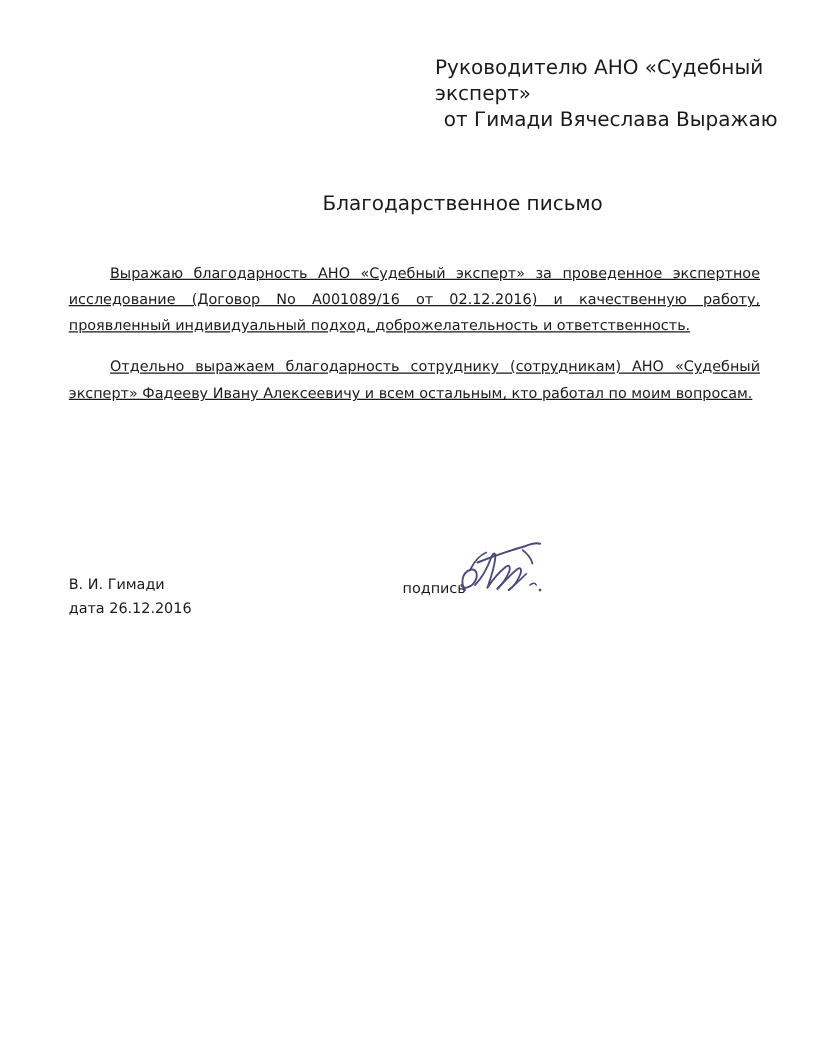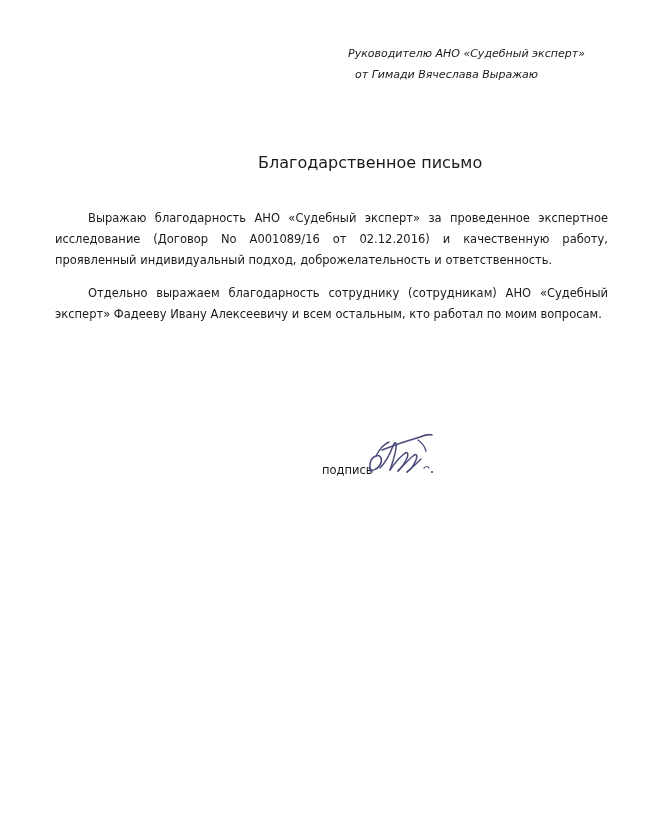--- a/index.html
+++ b/index.html
@@ -21,42 +21,42 @@
     inset: 0;
     background: #ffffff;
   }
 
   
   .addressee {
     position: absolute;
     left: 348px;
     top: 43px;
     width: 280px;
-    font-size: 11px;
+    font-size: 16px;
     line-height: 21px;
-    font-style: italic;
   }
   .addressee-line-1 { display: block; }
   .addressee-line-2 { display: block; padding-left: 7px; }
 
   
   .doc-title {
     position: absolute;
     left: 258px;
     top: 154px;
     font-size: 16px;
     line-height: 18px;
   }
 
   
   .body-text {
     position: absolute;
     left: 55px;
     top: 208px;
     width: 553px;
+    text-decoration: underline;
   }
   .para {
     font-size: 11.5px;
     line-height: 21px;
     text-align: justify;
     text-indent: 33px;
     margin: 0 0 12px 0;
     hyphens: none;
   }
   .para:last-child { margin-bottom: 16px; }
@@ -100,20 +100,24 @@
     <span class="addressee-line-2">от Гимади Вячеслава Выражаю</span>
   </div>
 
   <div class="doc-title">Благодарственное письмо</div>
 
   <div class="body-text">
     <p class="para">Выражаю благодарность АНО «Судебный эксперт» за проведенное экспертное исследование (Договор No A001089/16 от 02.12.2016) и качественную работу, проявленный индивидуальный подход, доброжелательность и ответственность.</p>
     <p class="para">Отдельно выражаем благодарность сотруднику (сотрудникам) АНО «Судебный эксперт» Фадееву Ивану Алексеевичу и всем остальным, кто работал по моим вопросам.</p>
   </div>
 
+  <div class="sign-name-block">
+    <span class="sign-name">В. И. Гимади</span>
+    <span class="sign-date">дата 26.12.2016</span>
+  </div>
 
   <div class="sign-label-block">подпись</div>
 
   <div class="signature-mark">
     <svg viewBox="0 0 78 46" xmlns="http://www.w3.org/2000/svg" fill="none" stroke="#4a4a7a" stroke-linecap="round" stroke-linejoin="round">
       <path d="M10 40 C6 34, 8 26, 14 24 C19 22, 21 28, 18 33 C15 38, 9 40, 7 36" stroke-width="1.5"></path>
       <path d="M14 24 C17 18, 22 12, 27 10" stroke-width="1.4"></path>
       <path d="M18 36 C24 30, 28 22, 31 14 C33 9, 35 10, 34 16 C33 24, 30 32, 28 38" stroke-width="1.5"></path>
       <path d="M28 38 C32 32, 37 26, 42 22 C45 19, 47 21, 45 26 C43 31, 39 36, 36 39" stroke-width="1.5"></path>
       <path d="M36 39 C41 34, 46 28, 51 24 C54 21, 56 23, 54 28 C52 33, 48 38, 45 40" stroke-width="1.5"></path>

